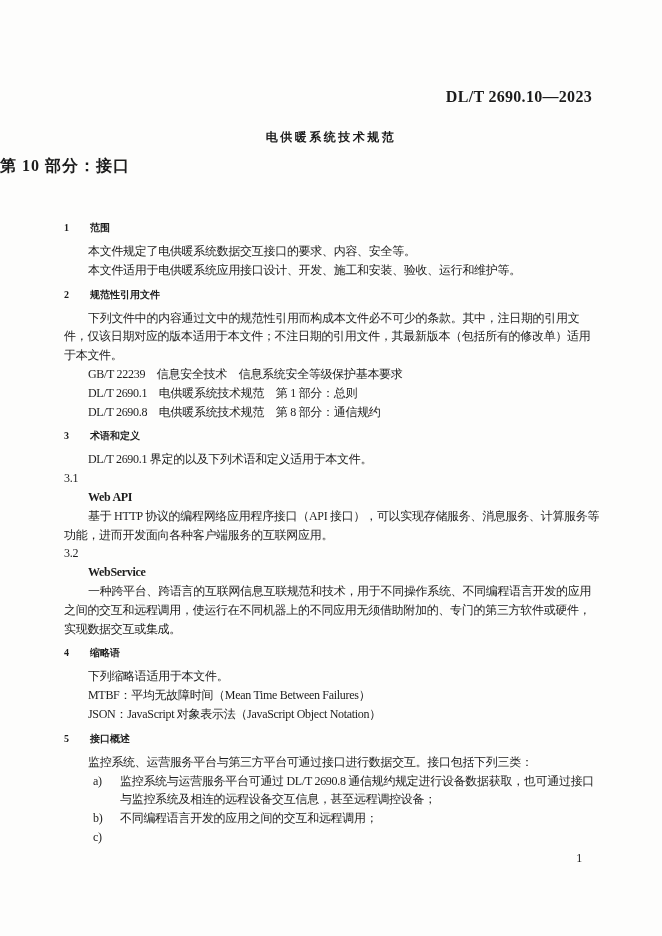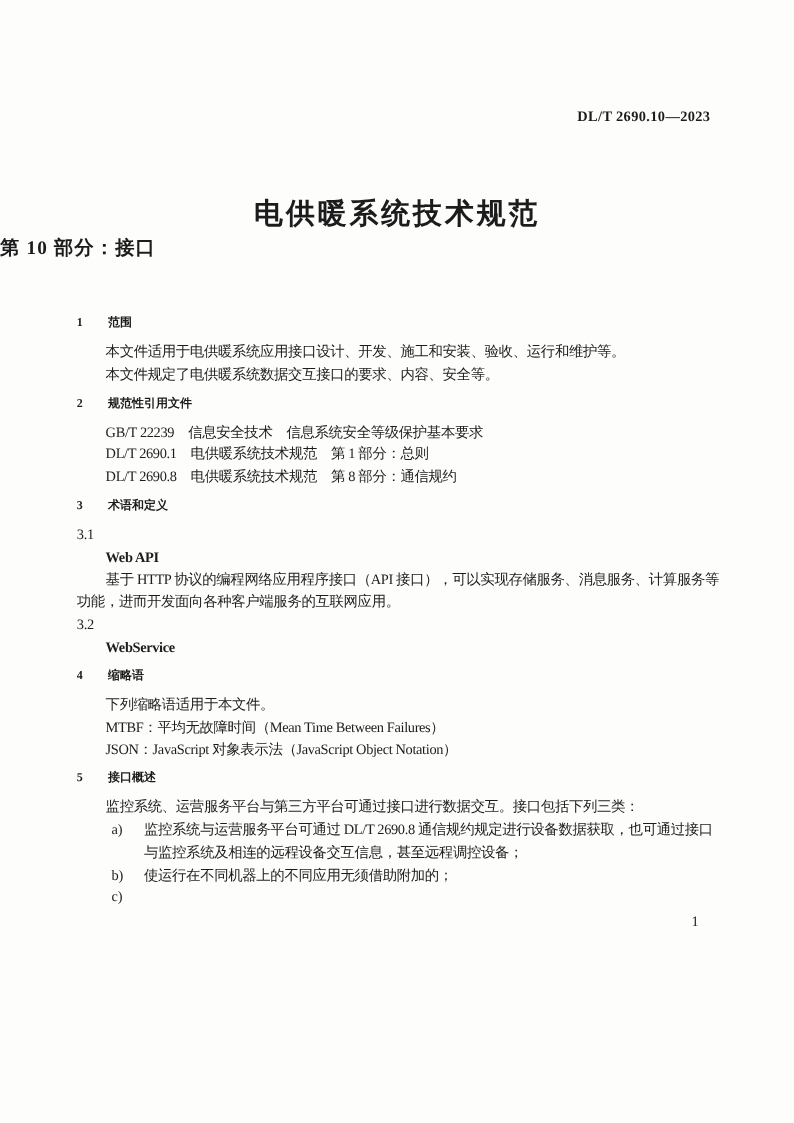--- a/index.html
+++ b/index.html
@@ -10,28 +10,28 @@
     height: 936px;
     background: #fdfdfc;
     font-family: "Liberation Serif", "DejaVu Serif", serif;
     color: #1c1c1c;
     overflow: hidden;
   }
   .header {
     padding: 90px 70px 0 0;
     text-align: right;
     font-weight: bold;
-    font-size: 12px;
+    font-size: 16px;
     line-height: 14px;
     letter-spacing: 0.3px;
   }
   .title1 {
-    margin-top: 64px;
+    margin-top: 22px;
     text-align: center;
-    font-size: 24px;
+    font-size: 12px;
     font-weight: bold;
     line-height: 22px;
     letter-spacing: 2.5px;
   }
   .title2 {
     margin-top: 8px;
     font-size: 16px;
     font-weight: bold;
     line-height: 20px;
     letter-spacing: 1px;
@@ -77,42 +77,45 @@
 
   <div class="title1">电供暖系统技术规范</div>
   <div class="title2">第 10 部分：接口</div>
 
   <div class="body">
 
     <div class="sec">
       <div class="sec-head">
         <span class="sec-num">1</span><span class="sec-title">范围</span>
       </div>
+      <p class="para">本文件规定了电供暖系统数据交互接口的要求、内容、安全等。</p>
       <p class="para">本文件适用于电供暖系统应用接口设计、开发、施工和安装、验收、运行和维护等。</p>
-      <p class="para">本文件规定了电供暖系统数据交互接口的要求、内容、安全等。</p>
     </div>
 
     <div class="sec">
       <div class="sec-head">
         <span class="sec-num">2</span><span class="sec-title">规范性引用文件</span>
       </div>
+      <p class="para">下列文件中的内容通过文中的规范性引用而构成本文件必不可少的条款。其中，注日期的引用文件，仅该日期对应的版本适用于本文件；不注日期的引用文件，其最新版本（包括所有的修改单）适用于本文件。</p>
       <p class="ref">GB/T 22239　信息安全技术　信息系统安全等级保护基本要求</p>
       <p class="ref">DL/T 2690.1　电供暖系统技术规范　第 1 部分：总则</p>
       <p class="ref">DL/T 2690.8　电供暖系统技术规范　第 8 部分：通信规约</p>
     </div>
 
     <div class="sec">
       <div class="sec-head">
         <span class="sec-num">3</span><span class="sec-title">术语和定义</span>
       </div>
+      <p class="para">DL/T 2690.1 界定的以及下列术语和定义适用于本文件。</p>
       <p class="term-num">3.1</p>
       <p class="term-name">Web API</p>
       <p class="para">基于 HTTP 协议的编程网络应用程序接口（API 接口），可以实现存储服务、消息服务、计算服务等功能，进而开发面向各种客户端服务的互联网应用。</p>
       <p class="term-num">3.2</p>
       <p class="term-name">WebService</p>
+      <p class="para">一种跨平台、跨语言的互联网信息互联规范和技术，用于不同操作系统、不同编程语言开发的应用之间的交互和远程调用，使运行在不同机器上的不同应用无须借助附加的、专门的第三方软件或硬件，实现数据交互或集成。</p>
     </div>
 
     <div class="sec">
       <div class="sec-head">
         <span class="sec-num">4</span><span class="sec-title">缩略语</span>
       </div>
       <p class="abbr">下列缩略语适用于本文件。</p>
       <p class="abbr">MTBF：平均无故障时间（Mean Time Between Failures）</p>
       <p class="abbr">JSON：JavaScript 对象表示法（JavaScript Object Notation）</p>
     </div>
@@ -121,21 +124,21 @@
       <div class="sec-head">
         <span class="sec-num">5</span><span class="sec-title">接口概述</span>
       </div>
       <p class="para">监控系统、运营服务平台与第三方平台可通过接口进行数据交互。接口包括下列三类：</p>
       <div class="li">
         <span class="li-marker">a)</span>
         <span class="li-text">监控系统与运营服务平台可通过 DL/T 2690.8 通信规约规定进行设备数据获取，也可通过接口与监控系统及相连的远程设备交互信息，甚至远程调控设备；</span>
       </div>
       <div class="li">
         <span class="li-marker">b)</span>
-        <span class="li-text">使运行在不同机器上的不同应用无须借助附加的；</span>
+        <span class="li-text">不同编程语言开发的应用之间的交互和远程调用；</span>
       </div>
       <div class="li">
         <span class="li-marker">c)</span>
       </div>
     </div>
 
     <div class="footer">
       <span>1</span>
     </div>
 

